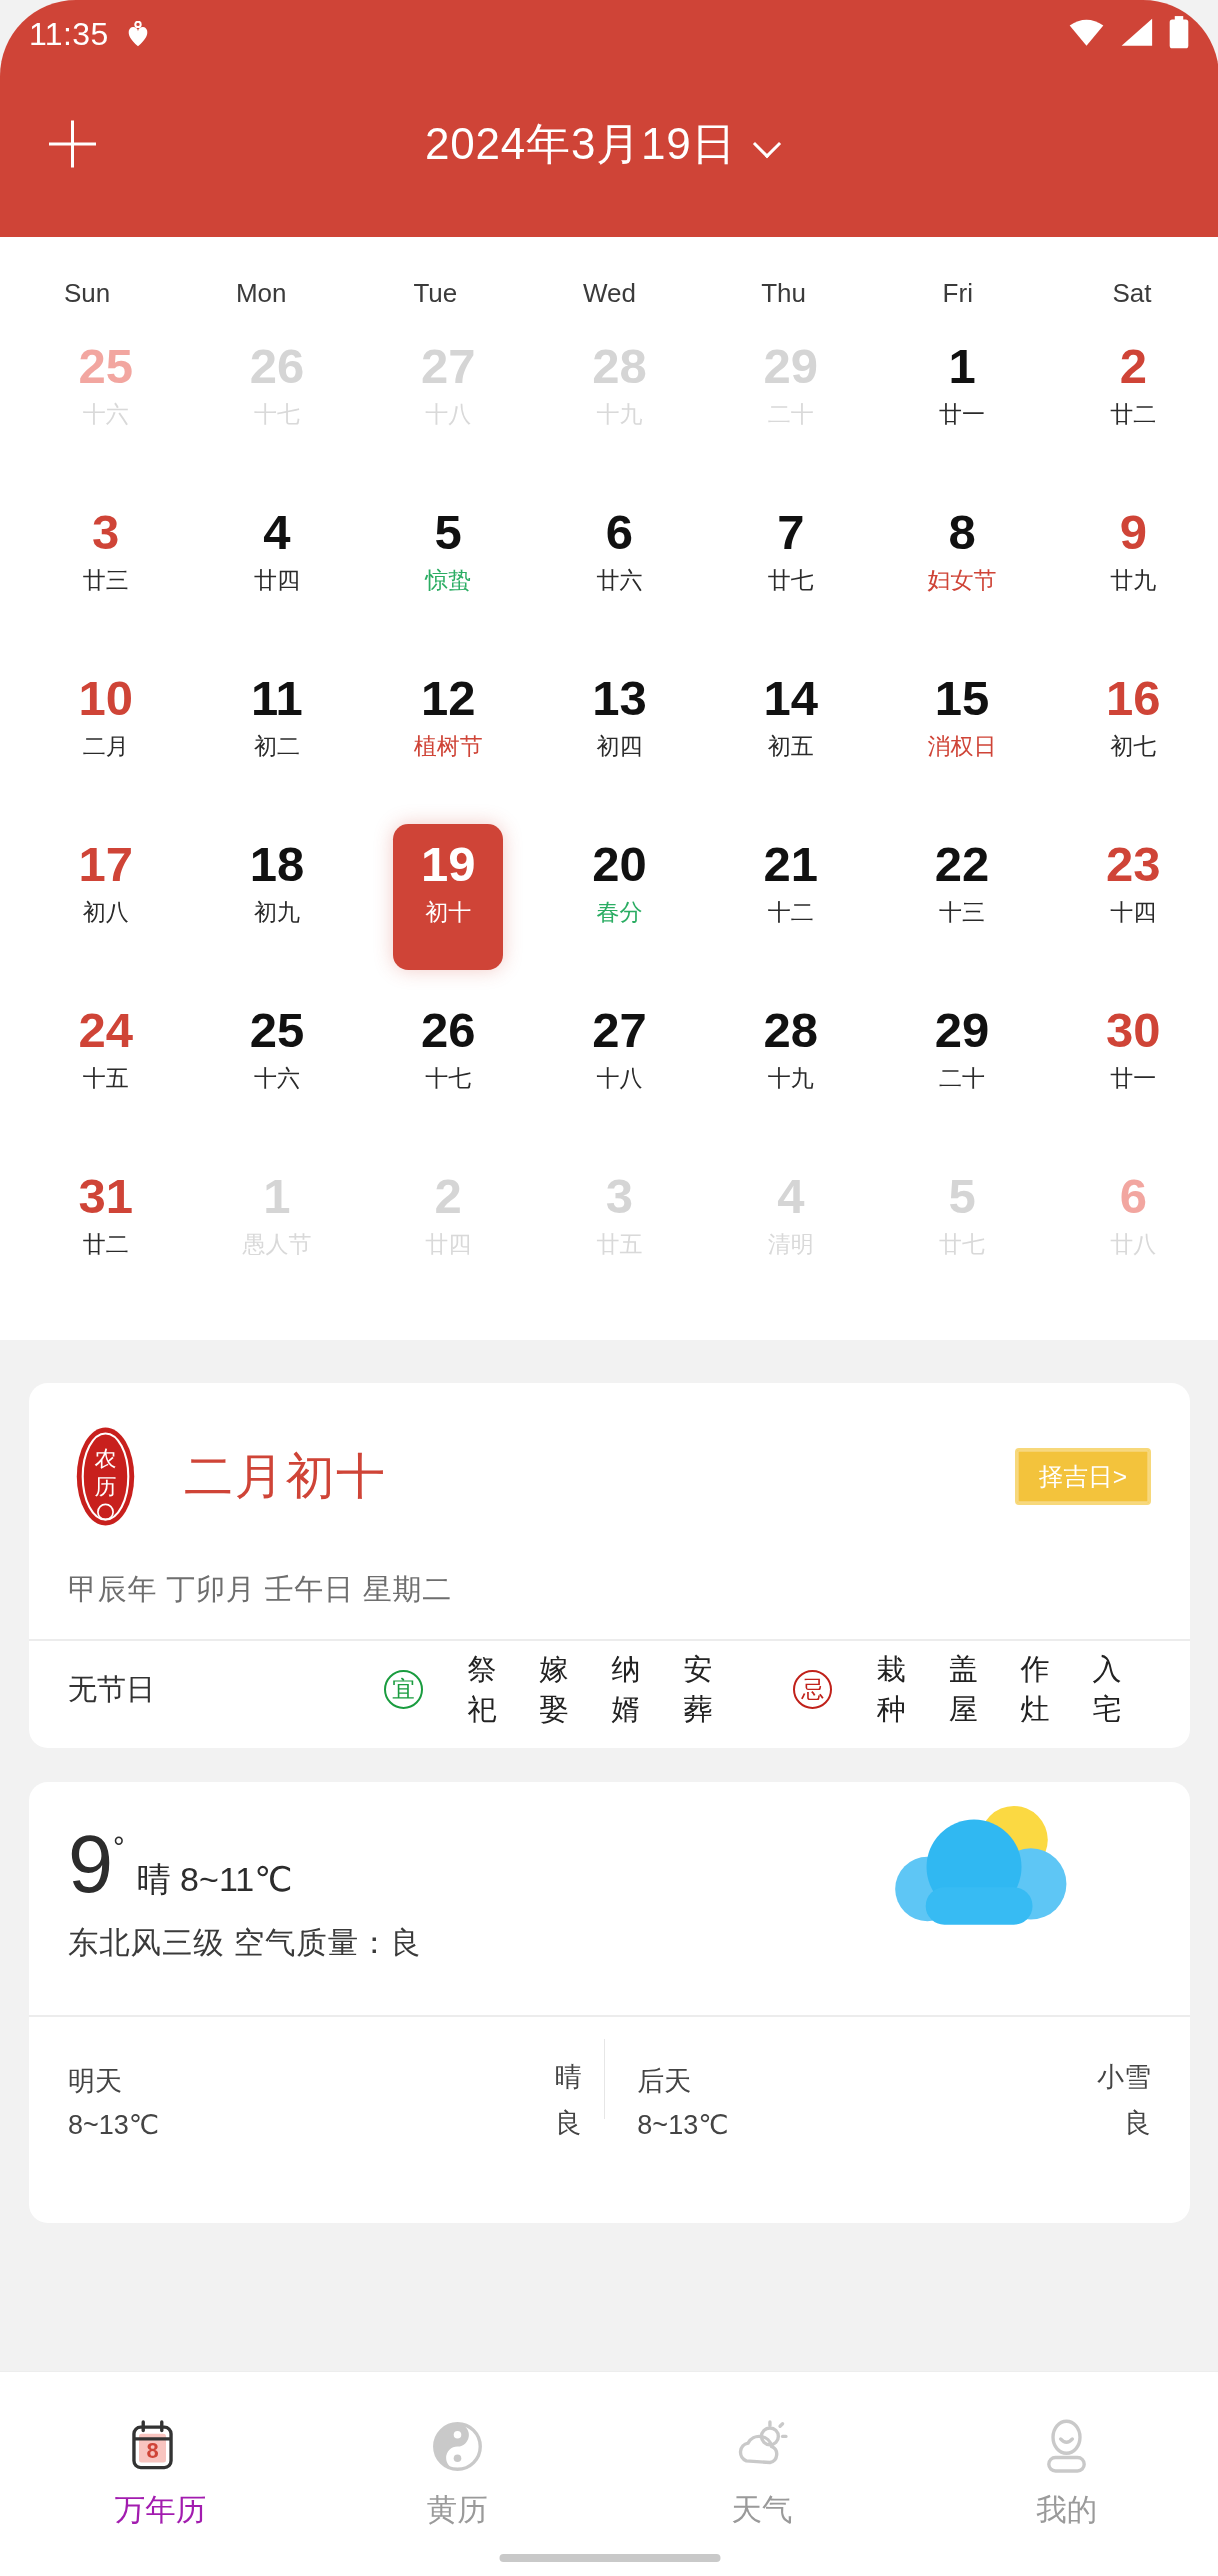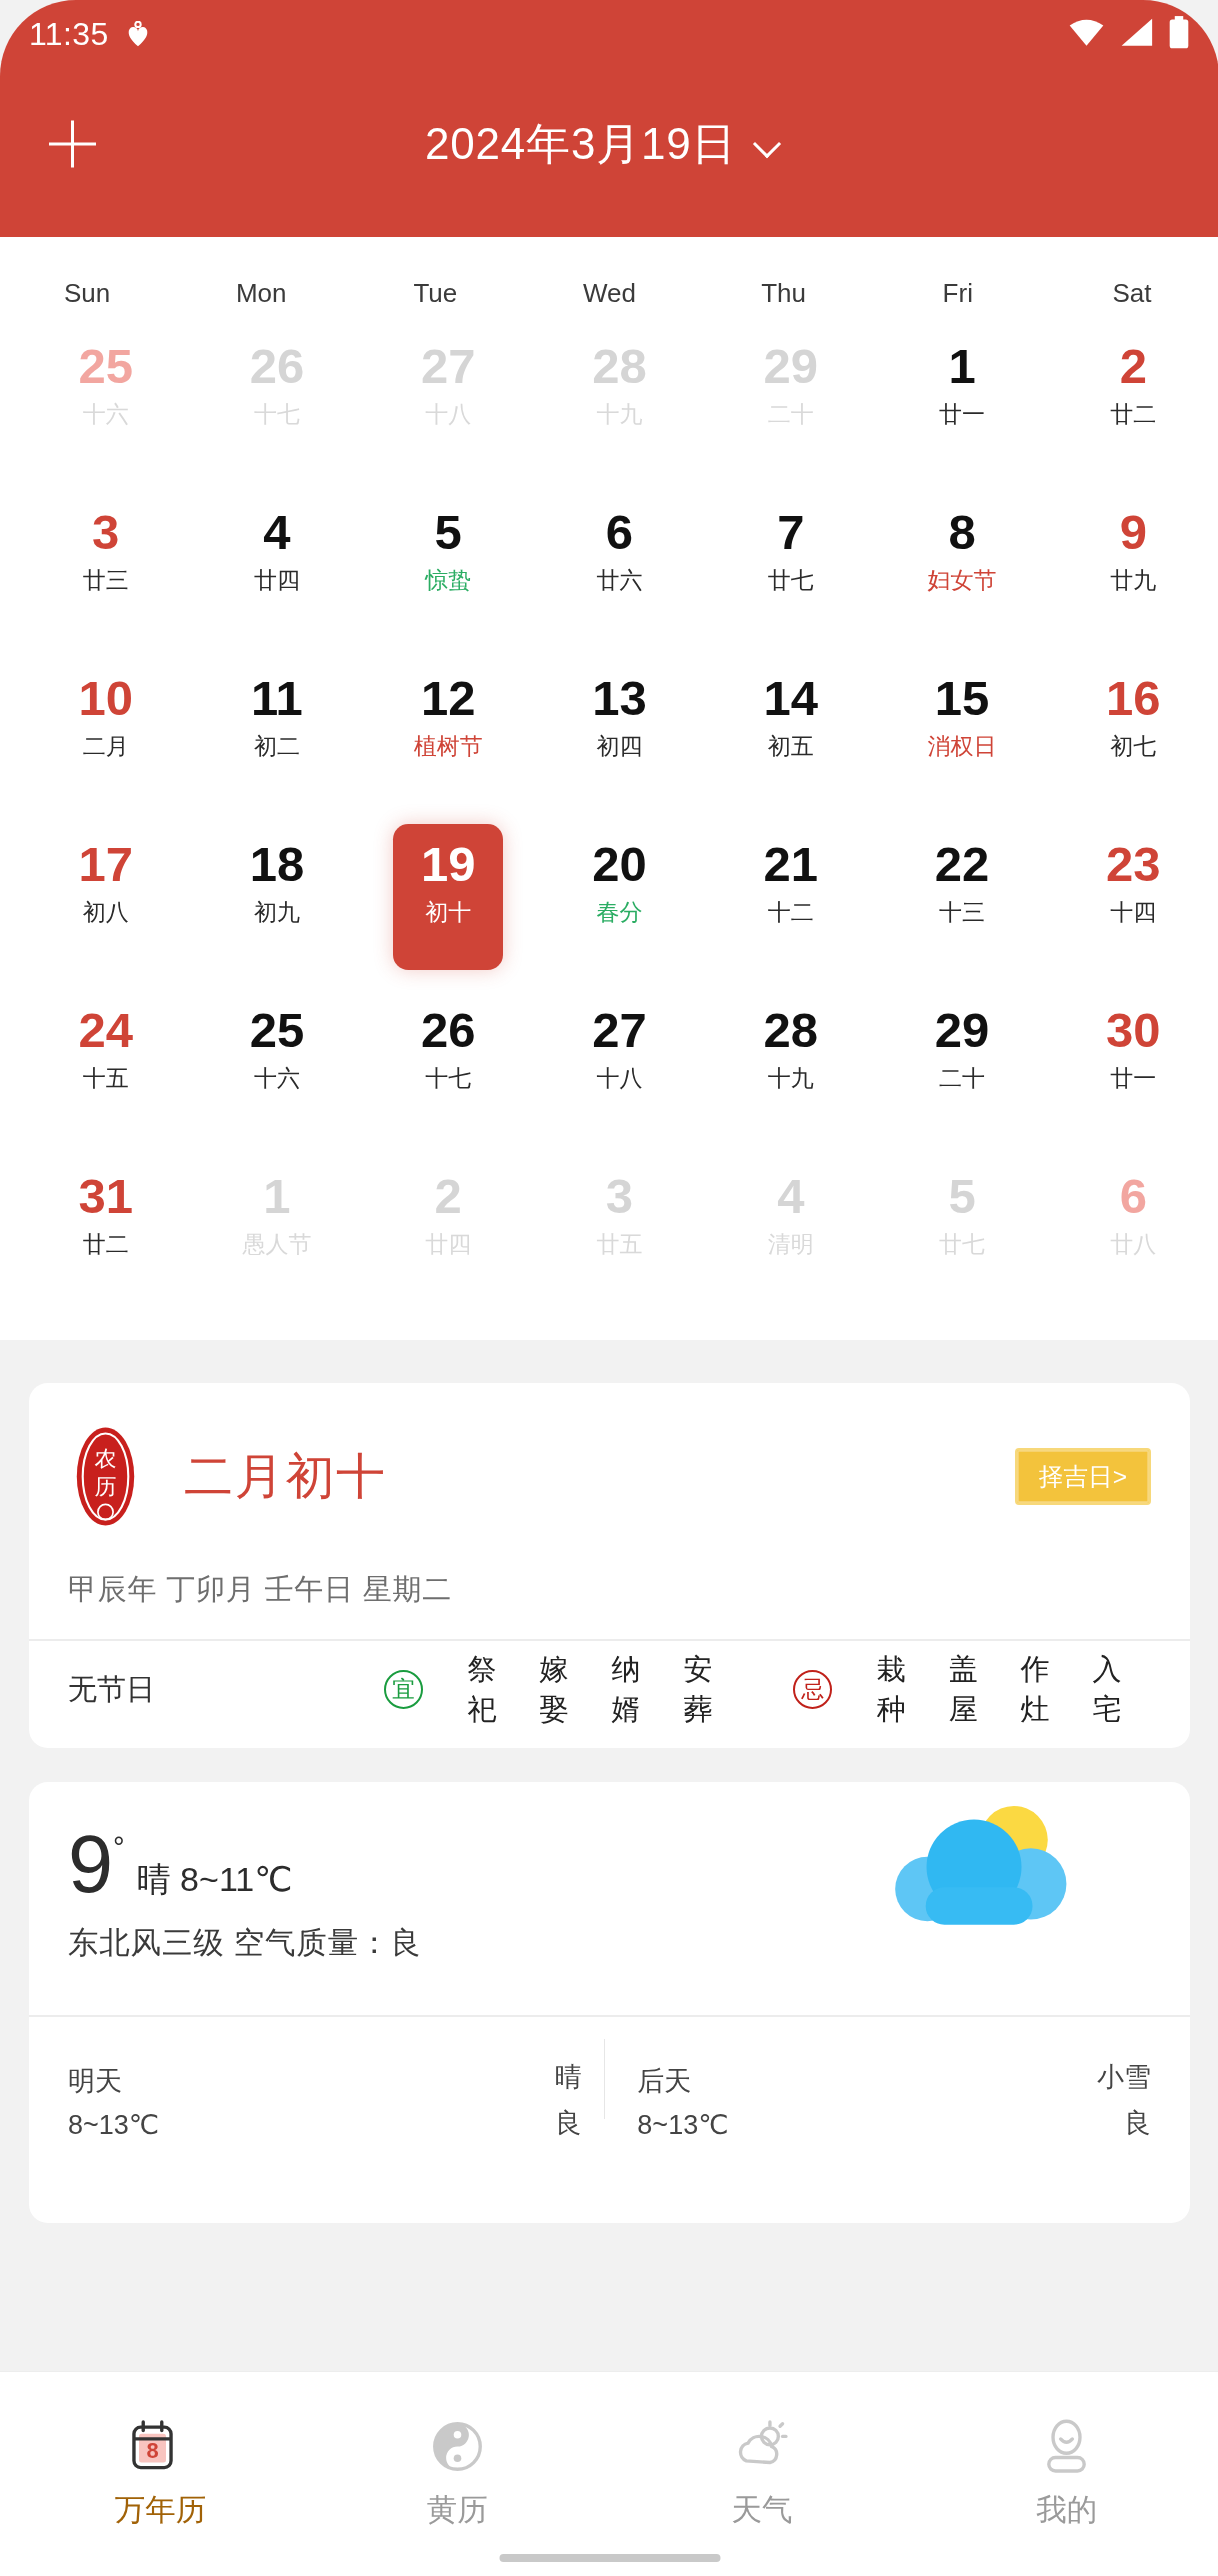--- a/index.html
+++ b/index.html
@@ -158,21 +158,21 @@
   .tabbar {
     position:absolute; bottom:0; left:0; width:1219px; height:205px;
     background:#fff; border-top:1.7px solid #ededed;
     display:grid; grid-template-columns:repeat(4,1fr);
   }
   .tab {
     display:flex; flex-direction:column; align-items:center;
     justify-content:center; gap:13.6px; cursor:pointer;
   }
   .tab-label { font-size:30.5px; color:#9a9a9a; }
-  .tab.active .tab-label { color:#a16207;margin-left:16px; }
+  .tab.active .tab-label { color:#a21caf;margin-left:16px; }
   .tab-ico { width:59px; height:59px; }
   .homebar {
     position:absolute; bottom:13.6px; left:50%; transform:translateX(-50%);
     width:221px; height:8.5px; background:#c9c9c9; border-radius:5.1px;
   }
 </style>
 </head>
 <body>
 
 <div class="phone">

